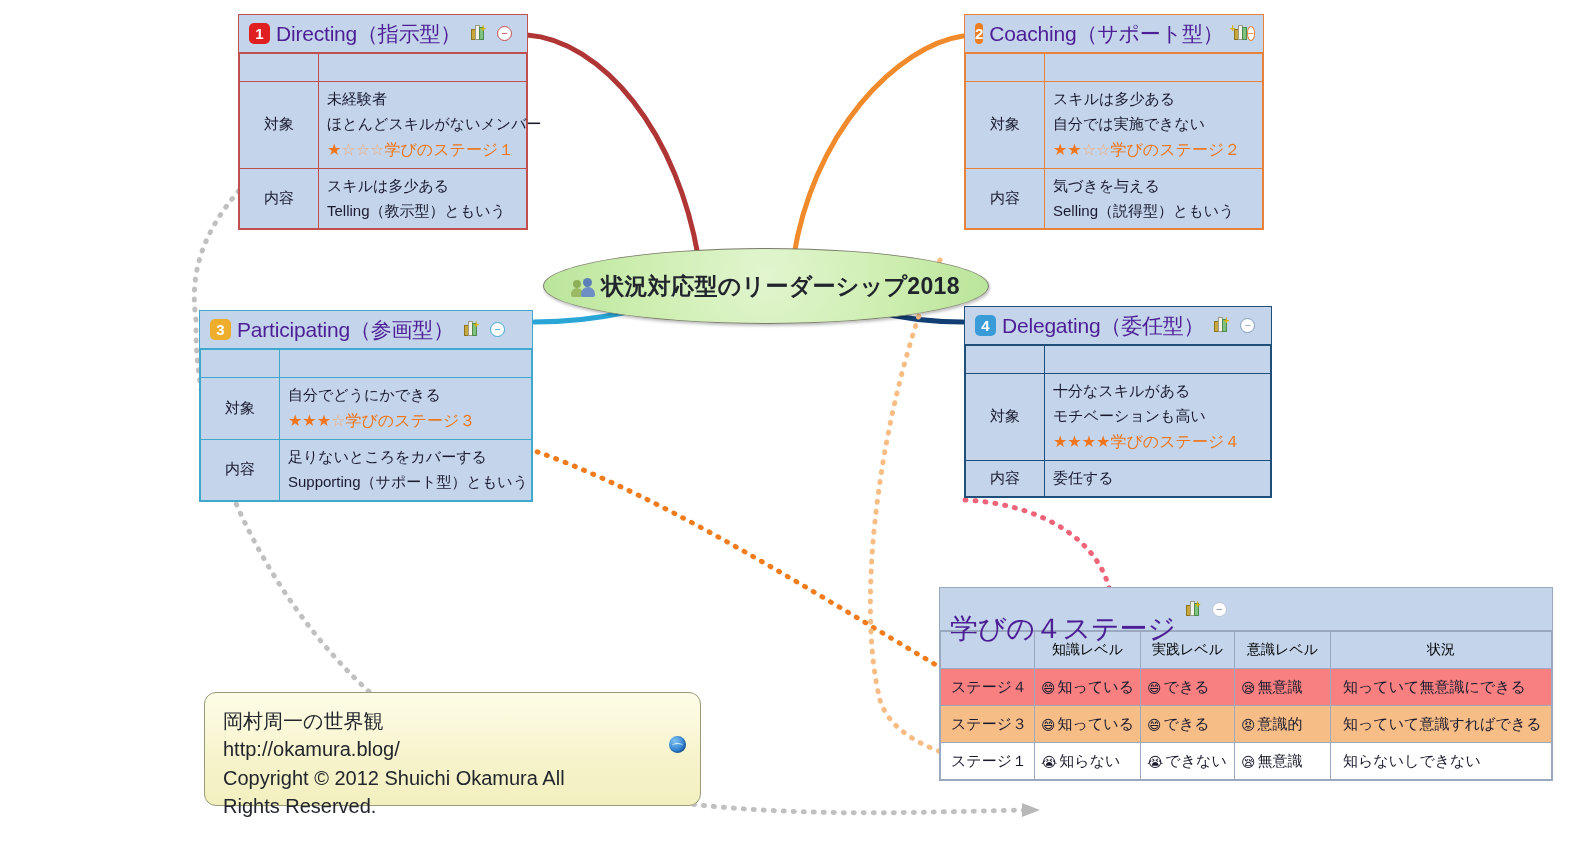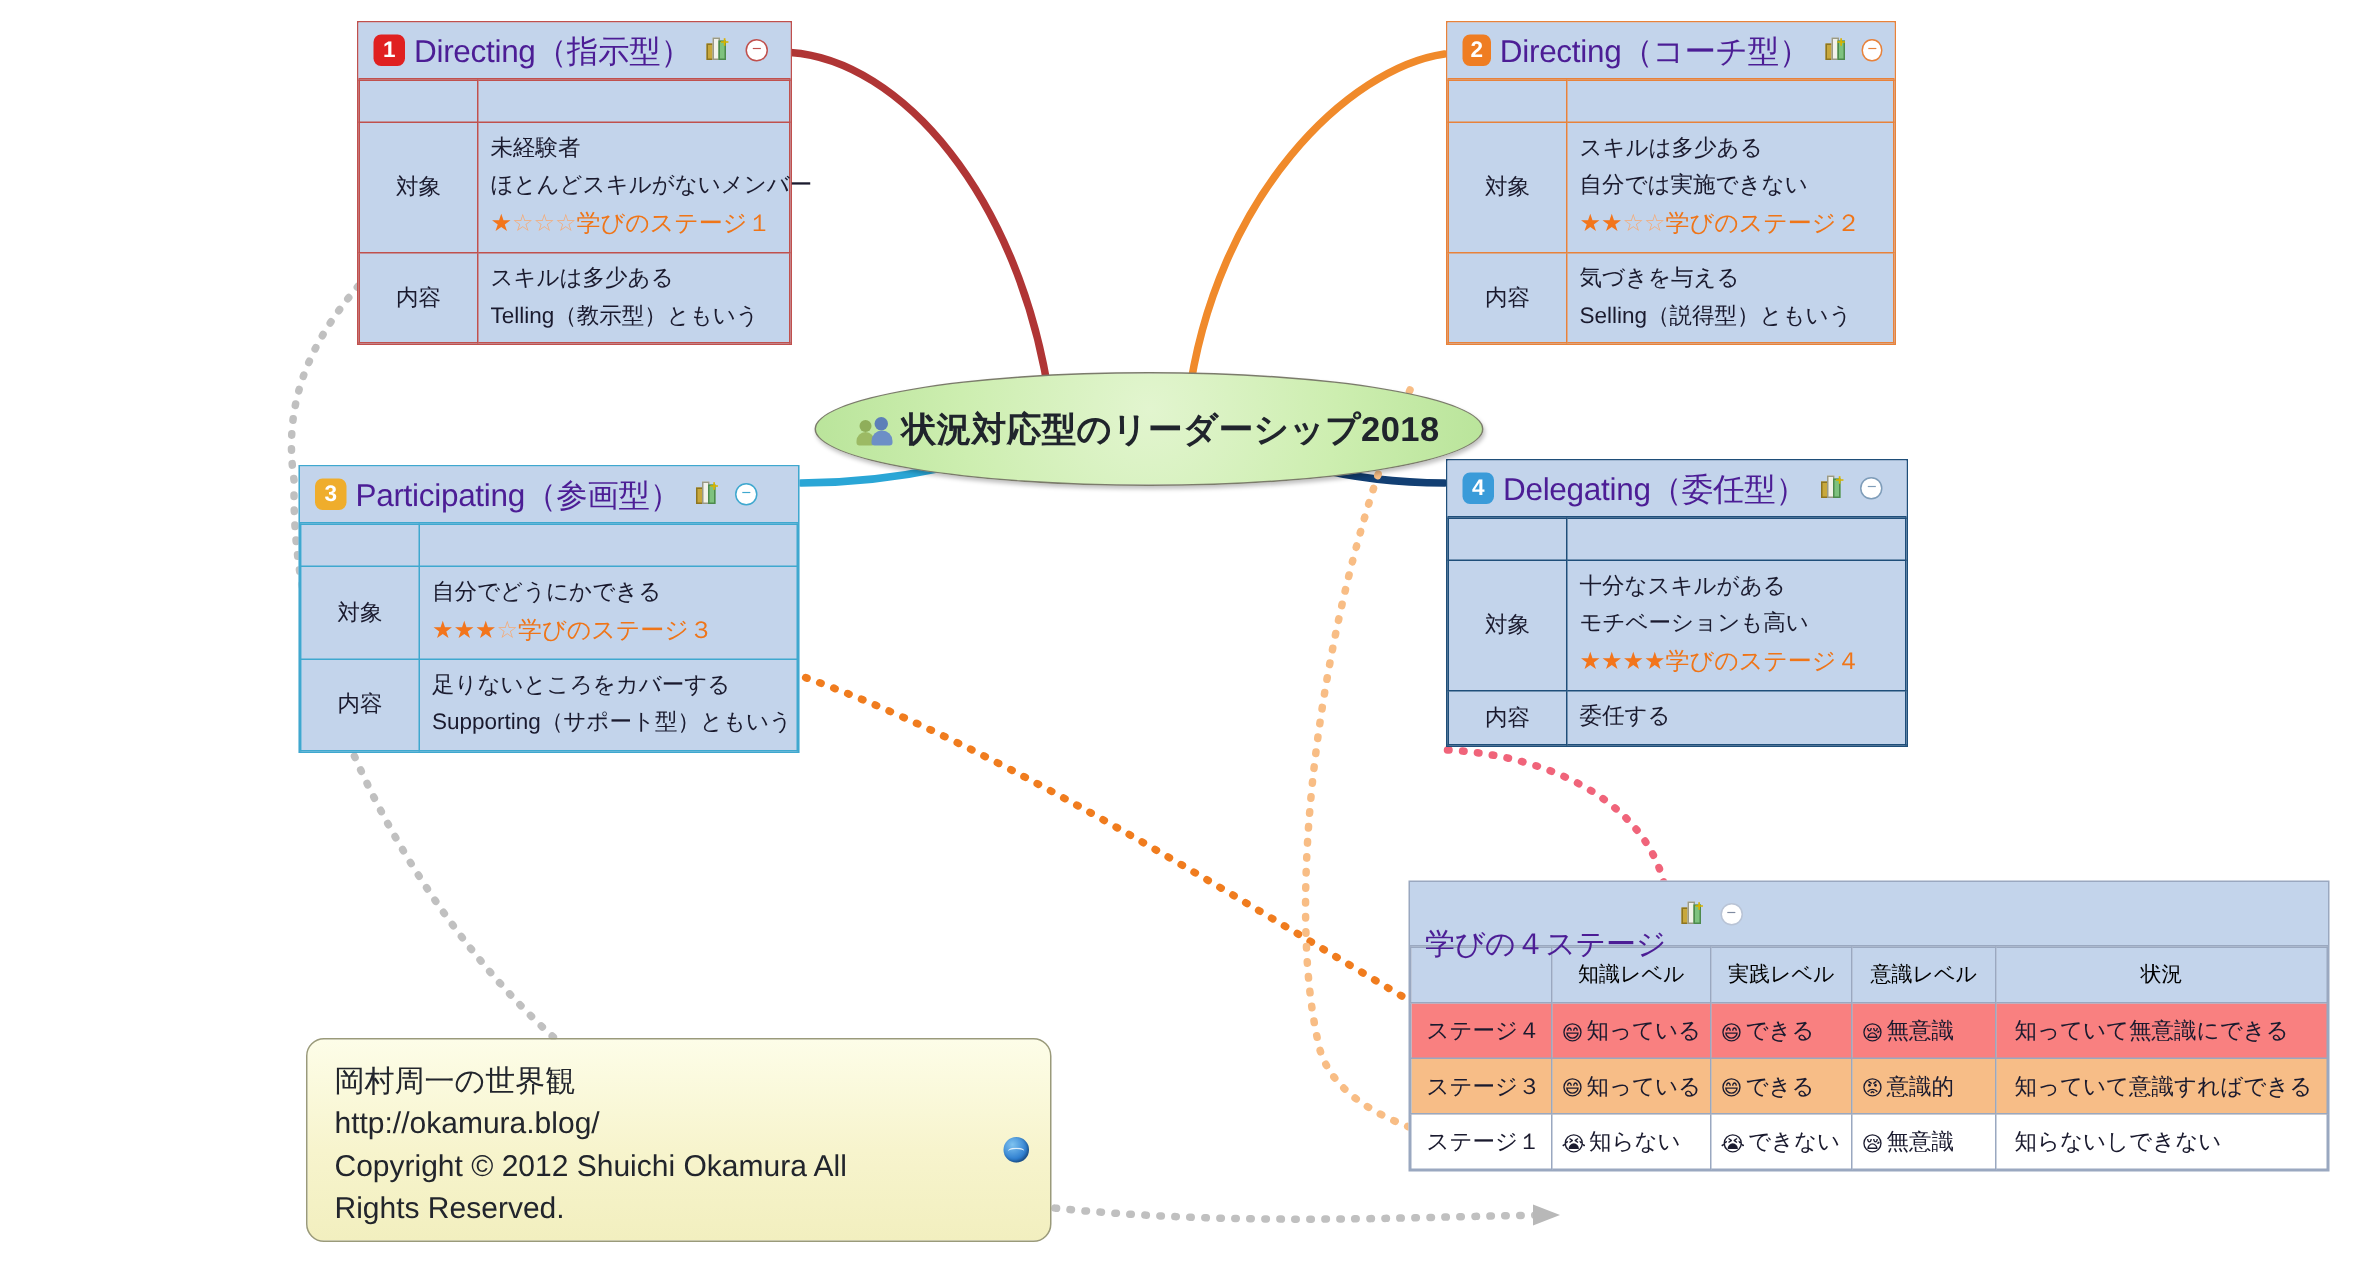--- a/index.html
+++ b/index.html
@@ -64,21 +64,21 @@
   .people-icon s{position:absolute;display:block;text-decoration:none;}
   .people-icon s.h1{left:1px;top:2px;width:8px;height:8px;border-radius:50%;background:#8fae5a;}
   .people-icon s.b1{left:-1px;top:10px;width:12px;height:9px;border-radius:6px 6px 2px 2px;background:#9cba64;}
   .people-icon s.h2{left:11px;top:0px;width:9px;height:9px;border-radius:50%;background:#5d7fb8;}
   .people-icon s.b2{left:9px;top:9px;width:14px;height:10px;border-radius:7px 7px 2px 2px;background:#6d8fc6;}
 
   
   #stagetable{position:absolute;border:1px solid #9aa8c0;background:#fff;box-sizing:border-box;}
   #stagetable .hdr{height:42px;background:#c3d4eb;border-bottom:1px solid #9aa8c0;
                    display:flex;align-items:center;padding:0 10px;gap:6px;}
-  #stagetable .hdr .hdr-title{font-size:20px;margin-top:40px;}
+  #stagetable .hdr .hdr-title{font-size:28px;margin-top:40px;}
   #stagetable .collapse{border-color:#b9c4d6;color:#7e8aa0;}
   table.stages{border-collapse:collapse;width:100%;table-layout:fixed;}
   table.stages th,table.stages td{border:1px solid #9aa8c0;font-size:14px;font-weight:normal;
         padding:5px 6px;height:37px;box-sizing:border-box;white-space:nowrap;}
   table.stages th{background:#c3d4eb;text-align:center;color:#000000;}
   table.stages td.rowlab{padding-left:10px;font-size:15px;}
   table.stages td.cell{text-align:left;font-size:15px;}
   table.stages td.sit{text-align:left;font-size:15px;padding-left:12px;}
   .em{font-size:14px;margin-right:2px;vertical-align:-1px;}
   tr.s4 td{background:#f98080;}
@@ -156,21 +156,21 @@
           <div class="ln">Telling（教示型）ともいう</div>
         </td>
       </tr>
     </tbody>
       </table>
   </div>
 
   <div class="node n2" style="left:964px;top:14px;width:300px;">
     <div class="hdr">
       <span class="badge" style="background:#ef7d22">2</span>
-      <span class="hdr-title">Directing（コーチ型）</span>
+      <span class="hdr-title">Coaching（サポート型）</span>
       <span class="chart-icon">
           <i></i>
           <i></i>
           <i></i>
           <b>+</b>
         </span>
       <span class="collapse">−</span>
     </div>
     <table class="grid">
       <tbody>
@@ -322,21 +322,21 @@
           <td class="rowlab">ステージ１</td>
           <td class="cell"><span class="em">😭</span><span>知らない</span></td>
           <td class="cell"><span class="em">😭</span><span>できない</span></td>
           <td class="cell"><span class="em">😪</span><span>無意識</span></td>
           <td class="sit">知らないしできない</td>
         </tr>
       </tbody>
     </table>
   </div>
 
-  <div id="note" style="left:204px;top:692px;width:497px;height:136px;">
+  <div id="note" style="left:204px;top:692px;width:497px;height:114px;">
     <div class="ntext">岡村周一の世界観</div>
     <div class="ntext">http://okamura.blog/</div>
     <div class="ntext">Copyright © 2012 Shuichi Okamura All</div>
     <div class="ntext">Rights Reserved.</div>
     <span class="globe"></span>
   </div>
 
 </div>
 
 </body></html>

